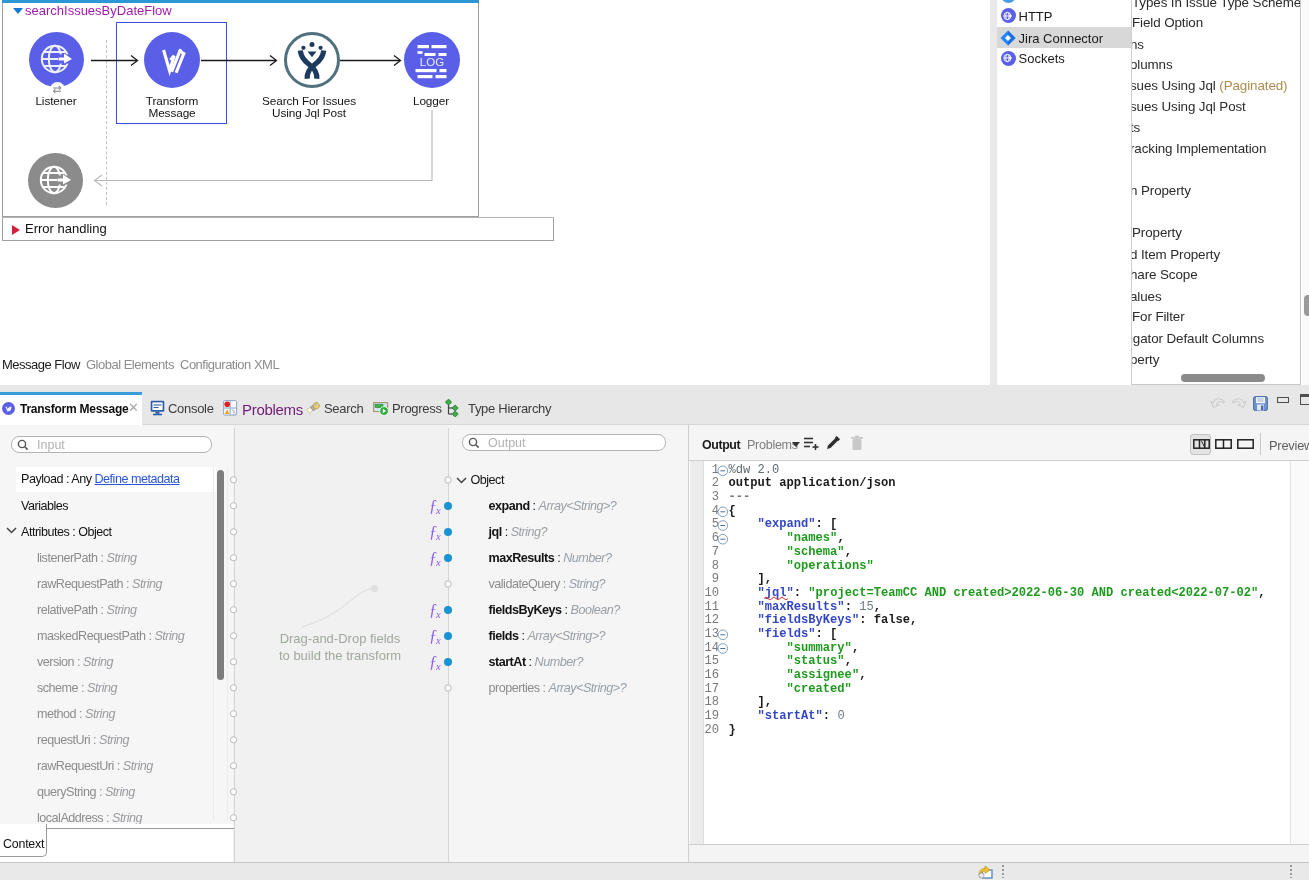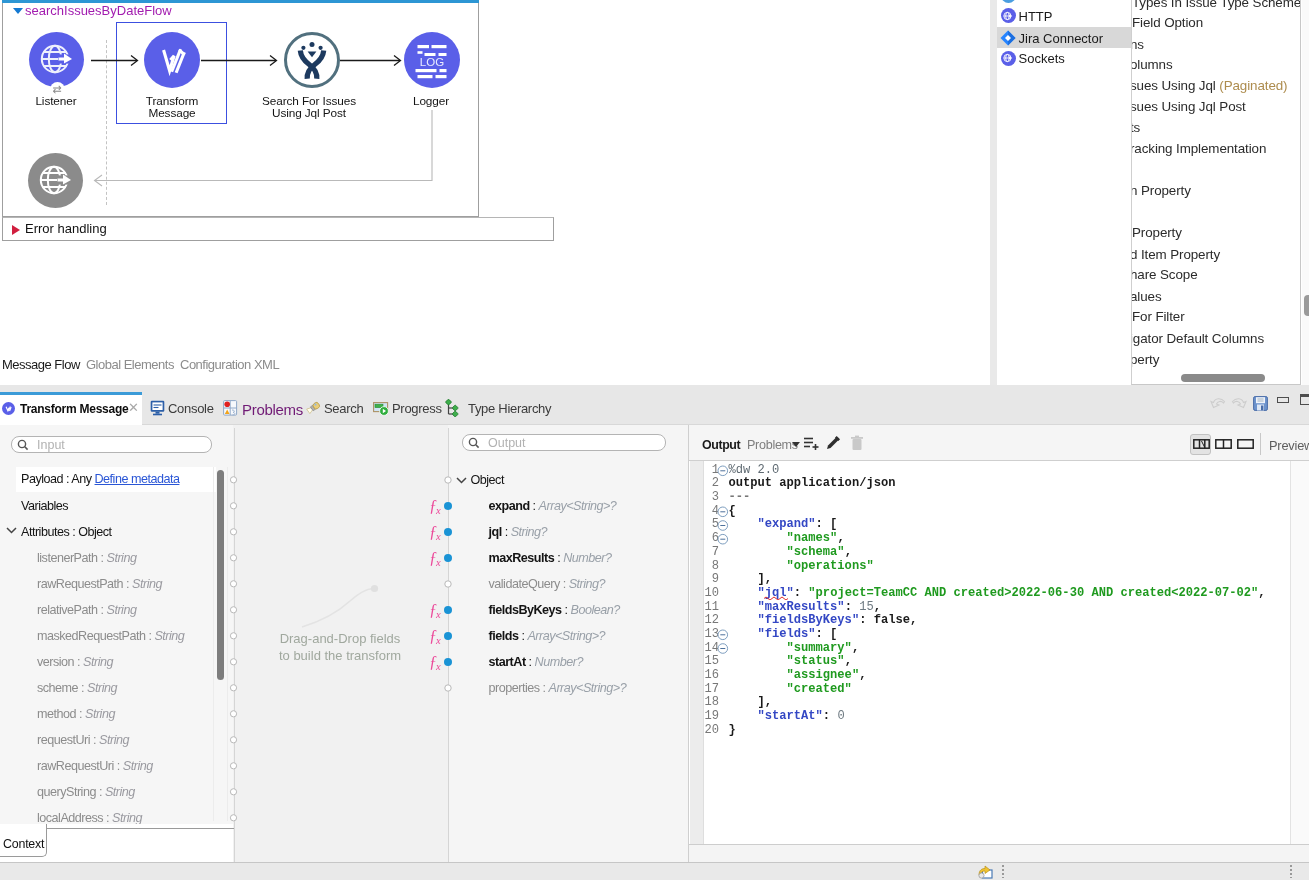--- a/index.html
+++ b/index.html
@@ -2,21 +2,21 @@
 <html><head>
 <meta charset="utf-8">
 <style>
 *{margin:0;padding:0;box-sizing:border-box}
 html,body{width:1309px;height:880px;overflow:hidden;background:#fff;
   font-family:"Liberation Sans",sans-serif;}
 .abs{position:absolute}
 body{position:relative}
 .lbl{font-size:11.8px;color:#141414;text-align:center;line-height:12.8px;letter-spacing:-0.1px}
 svg{display:block}
-.fx{font-family:"Liberation Serif",serif;font-style:italic;font-size:16px;color:#ec4899;line-height:16px}
+.fx{font-family:"Liberation Serif",serif;font-style:italic;font-size:16px;color:#8b5cf6;line-height:16px}
 .fx span{font-size:10.5px;vertical-align:-3px;margin-left:-1px}
 .k{color:#3347c4}
 .s{color:#1f9a1f}
 .n{color:#6e7a82;font-weight:normal}
 .sq{}
 </style>
 </head>
 <body>
 
 <div class="abs" id="flowbox" style="left:2px;top:0;width:477px;height:217px;border:1px solid #9f9f9f;border-top:none;background:#fff">

